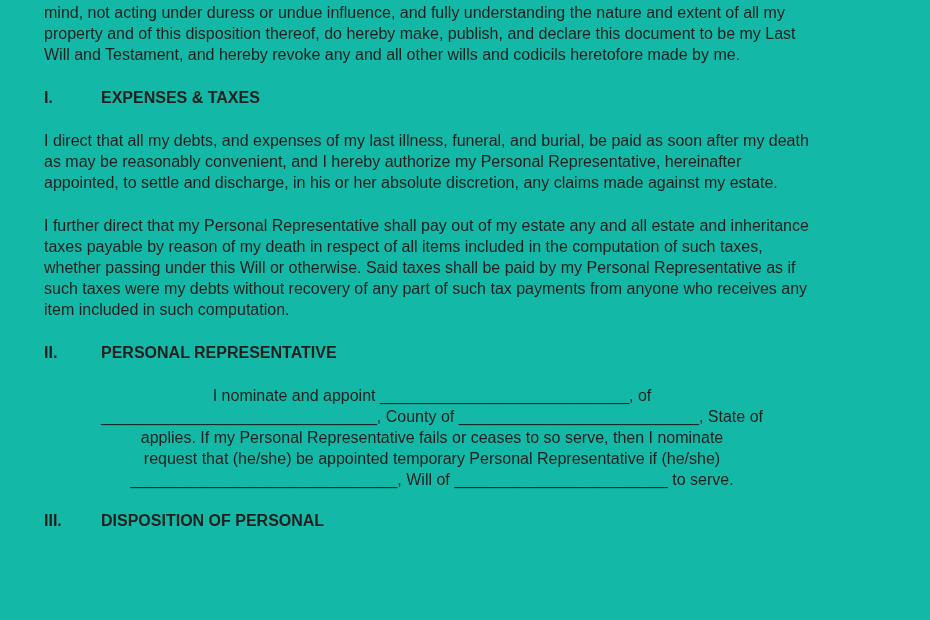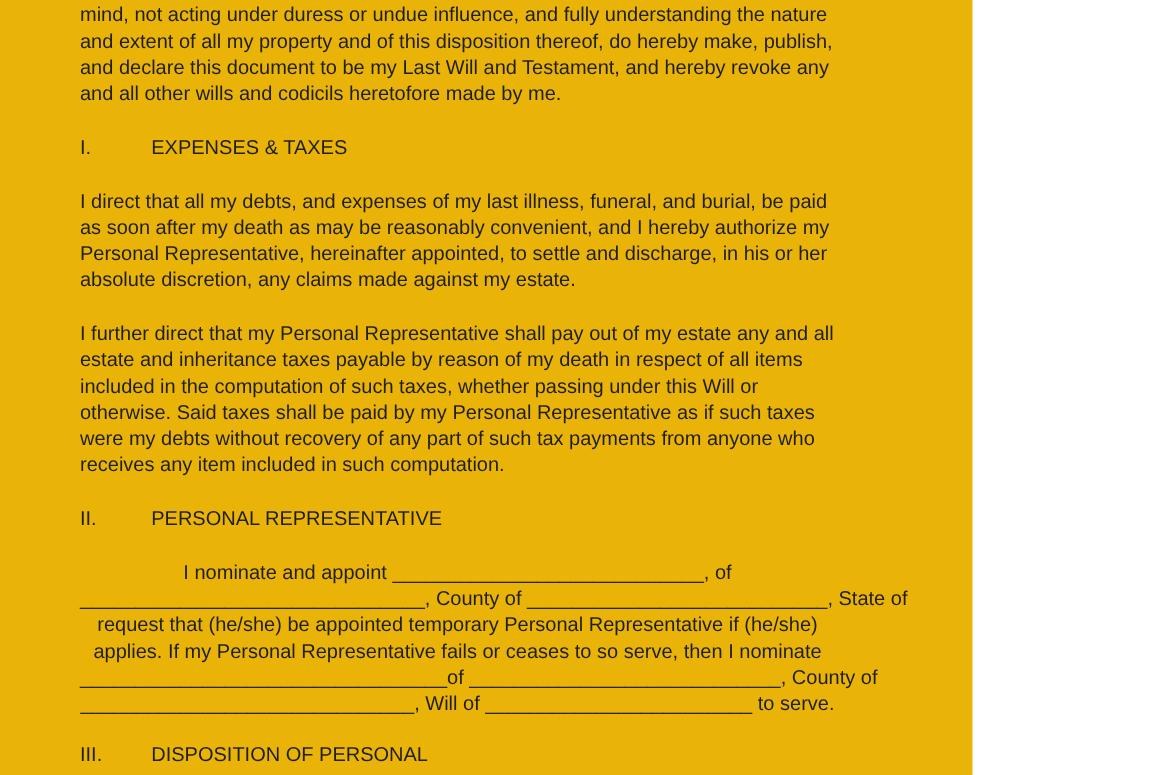--- a/index.html
+++ b/index.html
@@ -12,31 +12,31 @@
     height: 620px;
     overflow: hidden;
     font-family: "Liberation Sans", "DejaVu Sans", sans-serif;
     font-size: 16px;
     line-height: 21px;
     color: #1f1f1f;
     -webkit-font-smoothing: antialiased;
   }
   .page {
     box-sizing: border-box;
-    width: 778px;
+    width: 930px;
     height: 620px;
-    padding: 2px 110px 0 64px;
-    background: #eab308;
+    padding: 2px 110px 0 44px;
+    background: #14b8a6;
   }
   .para {
     margin: 0 0 22px 0;
     text-align: left;
   }
   .heading {
-    font-weight: normal;
+    font-weight: bold;
     margin: 20px 0 22px 0;
   }
   .heading .num {
     display: inline-block;
     width: 57px;
   }
   .fillin .line {
     display: block;
     white-space: nowrap;
     text-align: center;
@@ -60,23 +60,22 @@
 
   <p class="para">I further direct that my Personal Representative shall pay out of my estate any and all estate and inheritance taxes payable by reason of my death in respect of all items included in the computation of such taxes, whether passing under this Will or otherwise. Said taxes shall be paid by my Personal Representative as if such taxes were my debts without recovery of any part of such tax payments from anyone who receives any item included in such computation.</p>
 
   <div class="heading">
     <span class="num">II.</span><span class="title">PERSONAL REPRESENTATIVE</span>
   </div>
 
   <div class="para fillin">
     <span class="line">I nominate and appoint ____________________________, of</span>
     <span class="line">_______________________________, County of ___________________________, State of</span>
+    <span class="line">applies. If my Personal Representative fails or ceases to so serve, then I nominate</span>
     <span class="line">request that (he/she) be appointed temporary Personal Representative if (he/she)</span>
-    <span class="line">applies. If my Personal Representative fails or ceases to so serve, then I nominate</span>
-    <span class="line">_________________________________of ____________________________, County of</span>
     <span class="line">______________________________, Will of ________________________ to serve.</span>
   </div>
 
   <div class="heading">
     <span class="num">III.</span><span class="title">DISPOSITION OF PERSONAL</span>
   </div>
 
 </div>
 
 </body></html>

